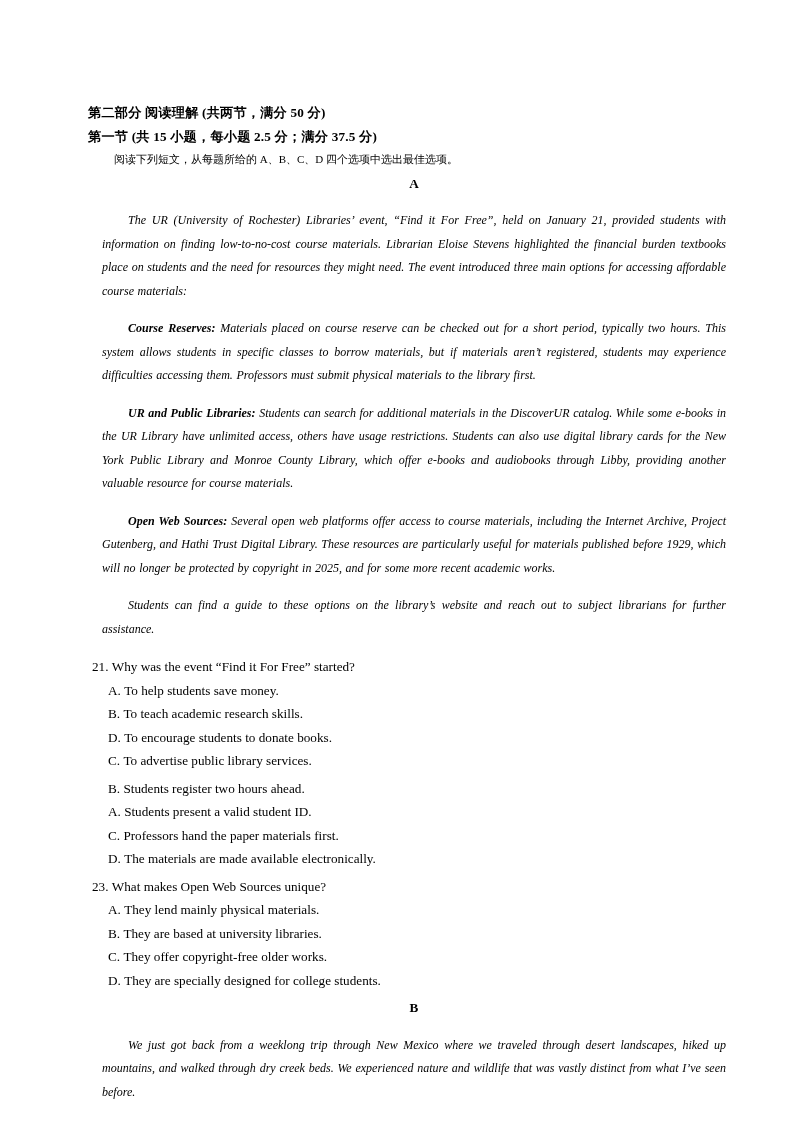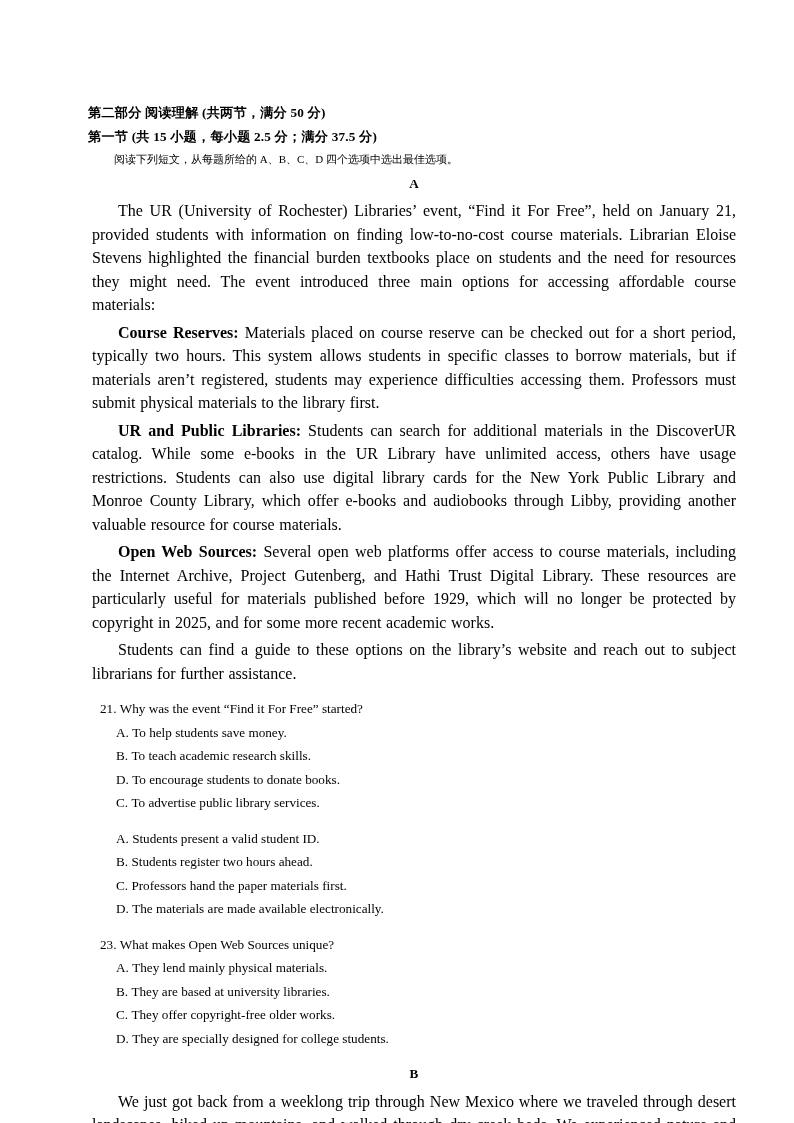--- a/index.html
+++ b/index.html
@@ -51,27 +51,28 @@
     font-weight: bold;
     text-align: center;
     width: 652px;
   }
   .section-letter.shift {
     padding-right: 2px;
   }
 
   
   p.para {
-    margin: 4px;
-    font-size: 16px;
+    margin: 14px;
+    font-size: 12px;
     line-height: 23.5px;
     text-align: justify;
     text-justify: inter-word;
     text-indent: 26px;
     word-spacing: 0.6px;
+    font-style: italic;
   }
   p.para b,
   p.para .lead {
     font-weight: bold;
   }
 
   
   .question {
     margin: 0;
     font-size: 13.2px;
@@ -84,21 +85,21 @@
     margin: 0;
     font-size: 13.2px;
     line-height: 23.5px;
     padding-left: 16px;
     text-align: left;
     white-space: nowrap;
   }
   .qnum, .olabel {
     font-size: 13.2px;
   }
-  .q-block { margin: 12px; }
+  .q-block { margin: 4px; }
 </style>
 </head>
 <body>
 
 <div class="page">
   <div class="content">
 
     <div class="exam-head">第二部分 阅读理解 (共两节，满分 50 分)</div>
     <div class="exam-head">第一节 (共 15 小题，每小题 2.5 分；满分 37.5 分)</div>
     <div class="instruction">阅读下列短文，从每题所给的 A、B、C、D 四个选项中选出最佳选项。</div>
@@ -117,22 +118,22 @@
 
     <div class="q-block">
       <p class="question"><span class="qnum">21.</span>&nbsp;<span>Why was the event “Find it For Free” started?</span></p>
       <p class="option"><span class="olabel">A.</span>&nbsp;<span>To help students save money.</span></p>
       <p class="option"><span class="olabel">B.</span>&nbsp;<span>To teach academic research skills.</span></p>
       <p class="option"><span class="olabel">D.</span>&nbsp;<span>To encourage students to donate books.</span></p>
       <p class="option"><span class="olabel">C.</span>&nbsp;<span>To advertise public library services.</span></p>
     </div>
 
     <div class="q-block">
+      <p class="option"><span class="olabel">B.</span>&nbsp;<span>Students register two hours ahead.</span></p>
       <p class="option"><span class="olabel">A.</span>&nbsp;<span>Students present a valid student ID.</span></p>
-      <p class="option"><span class="olabel">B.</span>&nbsp;<span>Students register two hours ahead.</span></p>
       <p class="option"><span class="olabel">C.</span>&nbsp;<span>Professors hand the paper materials first.</span></p>
       <p class="option"><span class="olabel">D.</span>&nbsp;<span>The materials are made available electronically.</span></p>
     </div>
 
     <div class="q-block">
       <p class="question"><span class="qnum">23.</span>&nbsp;<span>What makes Open Web Sources unique?</span></p>
       <p class="option"><span class="olabel">A.</span>&nbsp;<span>They lend mainly physical materials.</span></p>
       <p class="option"><span class="olabel">B.</span>&nbsp;<span>They are based at university libraries.</span></p>
       <p class="option"><span class="olabel">C.</span>&nbsp;<span>They offer copyright-free older works.</span></p>
       <p class="option"><span class="olabel">D.</span>&nbsp;<span>They are specially designed for college students.</span></p>

